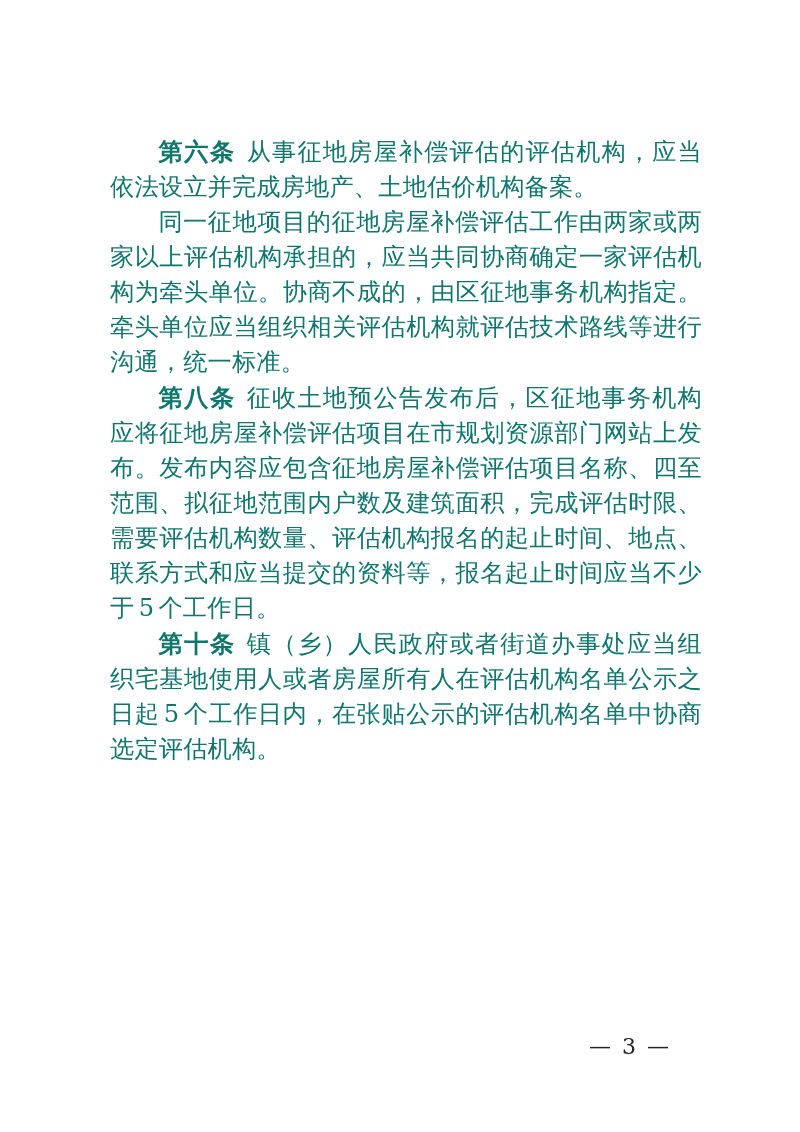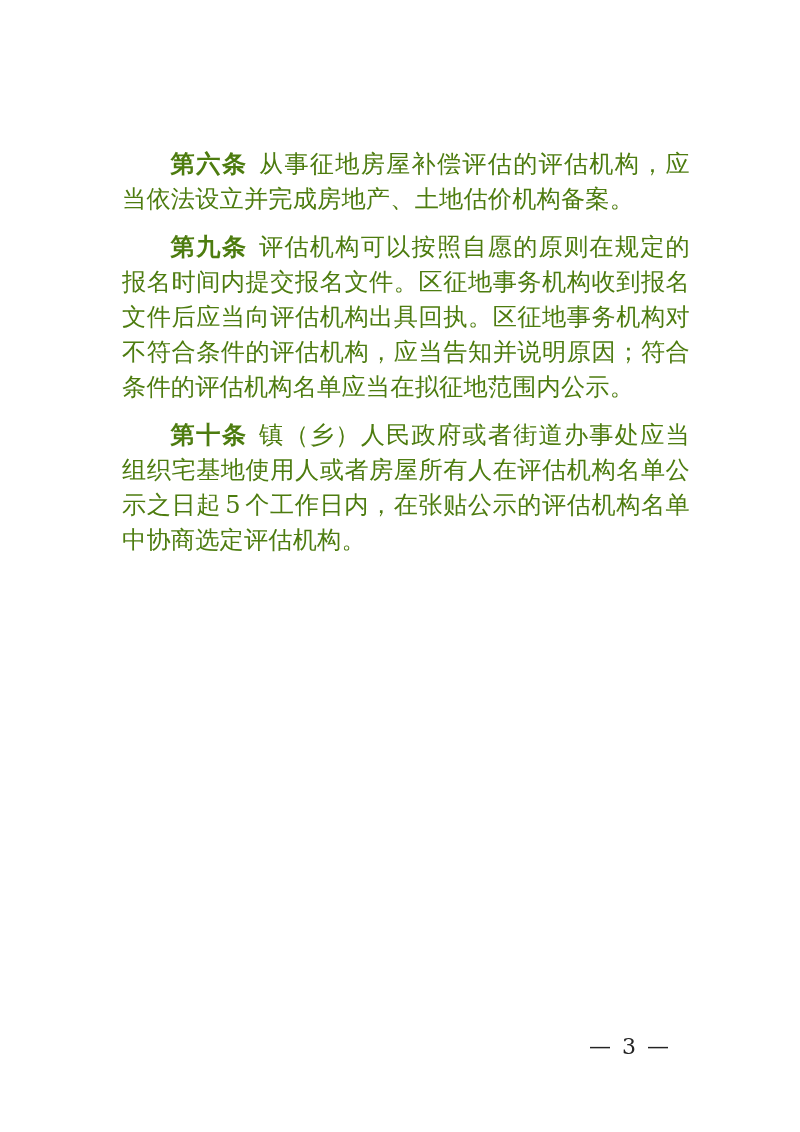--- a/index.html
+++ b/index.html
@@ -26,28 +26,28 @@
 
   
   .content {
     position: absolute;
     left: 110px;
     top: 134px;
     width: 592px;
   }
 
   .para {
-    margin: 12px;
+    margin: 0;
     font-size: 24.2px;
     line-height: 35px;
     text-align: justify;
     text-justify: inter-character;
     text-indent: 2em;
     letter-spacing: 0.2px;
-    color: #4d7c0f;
+    color: #0f766e;
     word-break: break-all;
     font-weight: 400;
   }
 
   
   .art {
     font-weight: 700;
     letter-spacing: 0.6px;
   }
 
@@ -85,21 +85,22 @@
   }
 </style>
 </head>
 <body>
 
 <div class="page">
 
   <div class="content">
 
   <p class="para"><span class="art">第六条</span><span class="gap"></span><span>从事征地房屋补偿评估的评估机构，应当依法设立并完成房地产、土地估价机构备案。</span></p>
-      <p class="para"><span class="art">第九条</span><span class="gap"></span><span>评估机构可以按照自愿的原则在规定的报名时间内提交报名文件。区征地事务机构收到报名文件后应当向评估机构出具回执。区征地事务机构对不符合条件的评估机构，应当告知并说明原因；符合条件的评估机构名单应当在拟征地范围内公示。</span></p>
+      <p class="para"><span>同一征地项目的征地房屋补偿评估工作由两家或两家以上评估机构承担的，应当共同协商确定一家评估机构为牵头单位。协商不成的，由区征地事务机构指定。牵头单位应当组织相关评估机构就评估技术路线等进行沟通，统一标准。</span></p>
+      <p class="para"><span class="art">第八条</span><span class="gap"></span><span>征收土地预公告发布后，区征地事务机构应将征地房屋补偿评估项目在市规划资源部门网站上发布。发布内容应包含征地房屋补偿评估项目名称、四至范围、拟征地范围内户数及建筑面积，完成评估时限、需要评估机构数量、评估机构报名的起止时间、地点、联系方式和应当提交的资料等，报名起止时间应当不少于<span class="num">5</span>个工作日。</span></p>
       <p class="para"><span class="art">第十条</span><span class="gap"></span><span>镇（乡）人民政府或者街道办事处应当组织宅基地使用人或者房屋所有人在评估机构名单公示之日起<span class="num">5</span>个工作日内，在张贴公示的评估机构名单中协商选定评估机构。</span></p>
     </div>
 
   <div class="footer">
     <span class="folio">— 3 —</span>
   </div>
 
 </div>
 
 </body></html>

